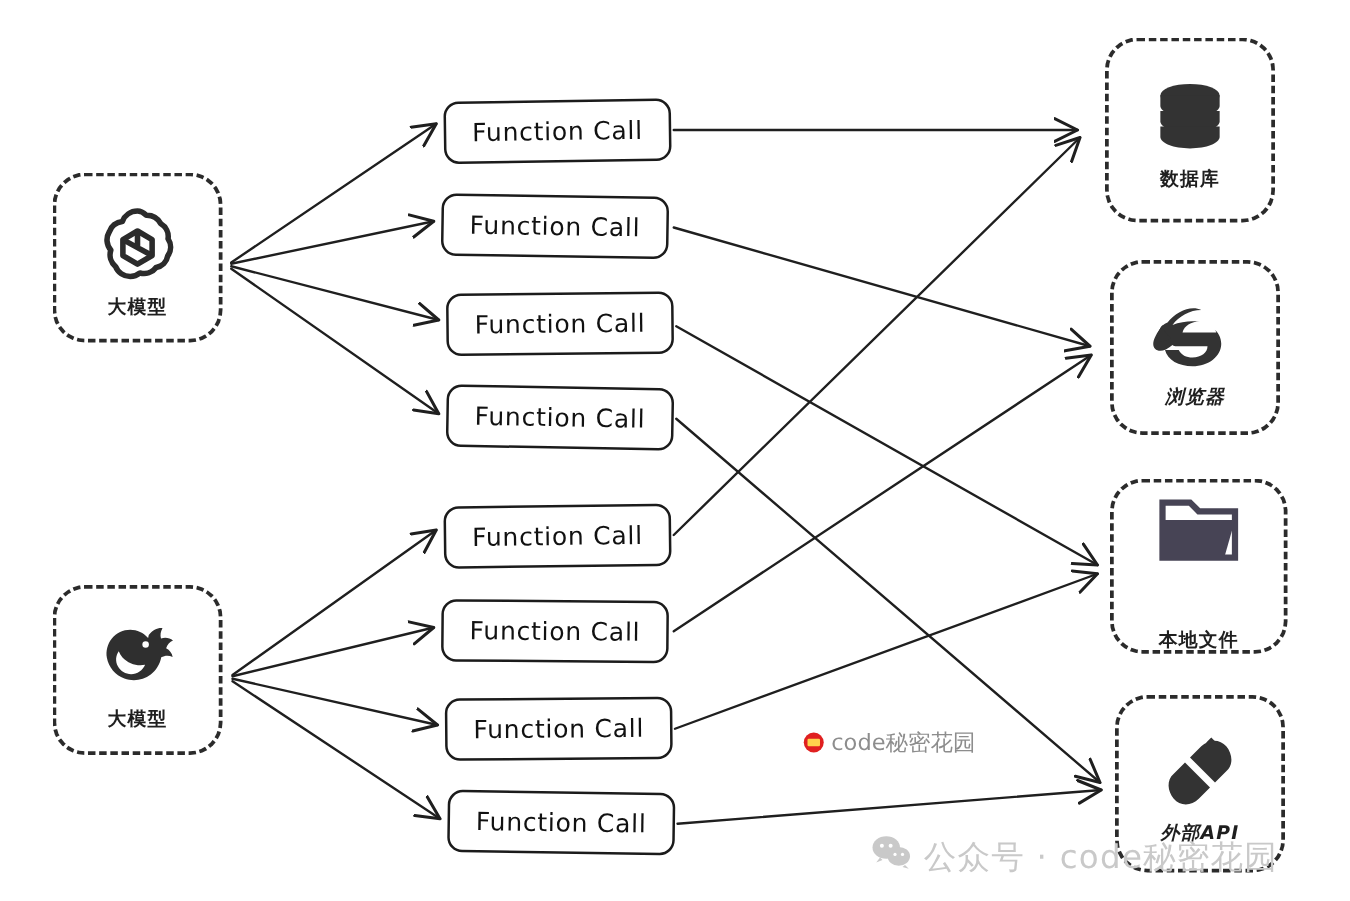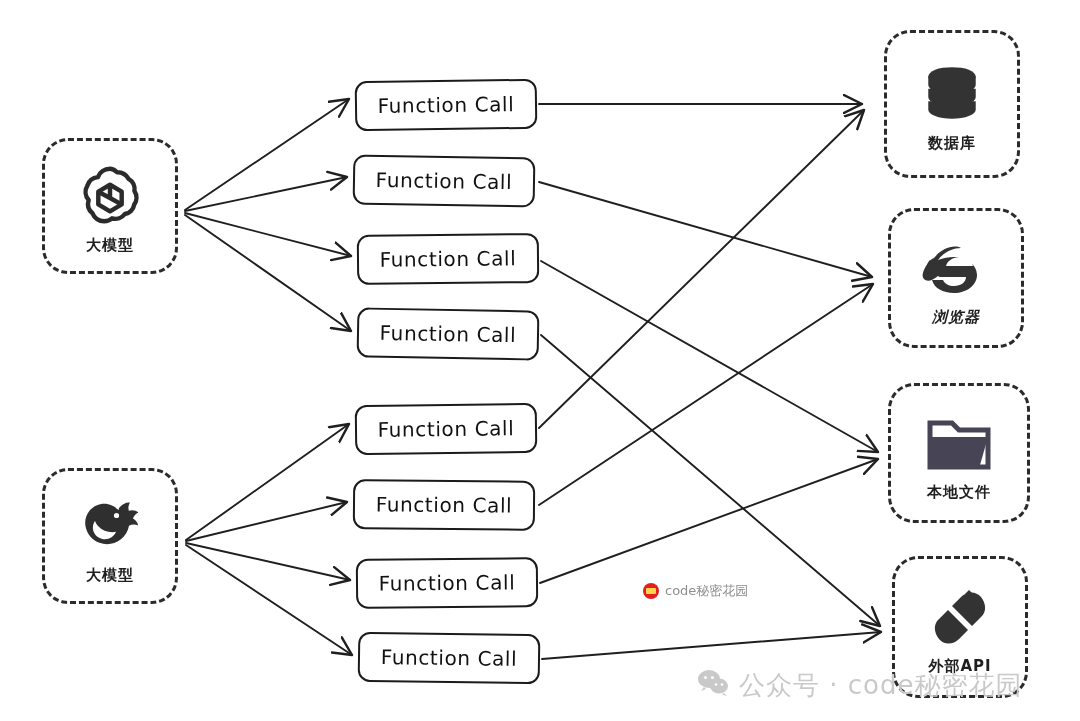--- a/index.html
+++ b/index.html
@@ -23,21 +23,21 @@
   }
   .node .glyph{
     display:flex;align-items:center;justify-content:center;
     height:74px;
   }
   .node .node-label{
     font-family:"DejaVu Sans","Liberation Sans",sans-serif;
     font-size:15px;font-weight:700;color:#1f1f1f;
     letter-spacing:1px;line-height:1;margin-top:4px;
   }
-  .node.api .node-label{font-weight:700;}
+  .node.api .node-label{font-style:italic;font-weight:700;}
 
   
   .fcall{
     position:absolute;
     width:182px;height:50px;
     border:2.5px solid #1b1b1b;
     border-radius:12px;
     background:#ffffff;
     display:flex;align-items:center;justify-content:center;
     box-sizing:border-box;
@@ -45,21 +45,21 @@
   .fcall span{
     font-family:"DejaVu Sans","Liberation Sans",sans-serif;
     font-size:20px;color:#111;letter-spacing:.6px;
     white-space:nowrap;
   }
 
   
   .wm-mid{
     position:absolute;left:643px;top:582px;
     display:flex;align-items:center;gap:6px;
-    font-size:13px;color:#8d8d8d;
+    font-size:18px;color:#8d8d8d;
     font-family:"DejaVu Sans","Liberation Sans",sans-serif;
     white-space:nowrap;
   }
   .wm-mid .dot{
     width:16px;height:16px;border-radius:50%;
     background:#e02020;display:inline-block;
     position:relative;flex:0 0 auto;
   }
   .wm-mid .dot::after{
     content:"";position:absolute;left:3px;top:5px;
@@ -168,21 +168,21 @@
   <span class="glyph">
     <svg width="68" height="62" viewBox="0 0 68 62">
       <path d="M12 20c7-9 19-14 27-10-9 0-18 5-23 12 5-2 11-3 16-3 13 0 23 8 23 18 0 10-10 18-23 18-11 0-20-5-22-13h11c2 4 6 6 11 6 7 0 12-4 12-9H19c-1 0-2 0-3-1-6 5-11 6-14 3-3-3-1-9 4-16 1-2 3-4 6-5z" fill="#333"></path>
       <path d="M24 28h27c-1-5-6-9-13-9-7 0-13 4-14 9z" fill="#ffffff"></path>
       <path d="M8 22c-4 5-5 10-3 12 2 2 6 1 10-2-4-2-6-6-7-10z" fill="#333"></path>
     </svg>
   </span>
   <span class="node-label">浏览器</span>
 </div>
 
-<div class="node" style="left:888px;top:383px;width:142px;height:140px;">
+<div class="node" style="left:888px;top:383px;width:142px;height:140px;justify-content:space-between;">
   <span class="glyph">
     <svg width="66" height="58" viewBox="0 0 66 58">
       <path d="M4 8h22l7 7h29v37H4z" fill="none" stroke="#474455" stroke-width="5"></path>
       <path d="M6 22h56l-8 28H6z" fill="#474455"></path>
     </svg>
   </span>
   <span class="node-label">本地文件</span>
 </div>
 
 <div class="node api" style="left:892px;top:556px;width:136px;height:142px;">

